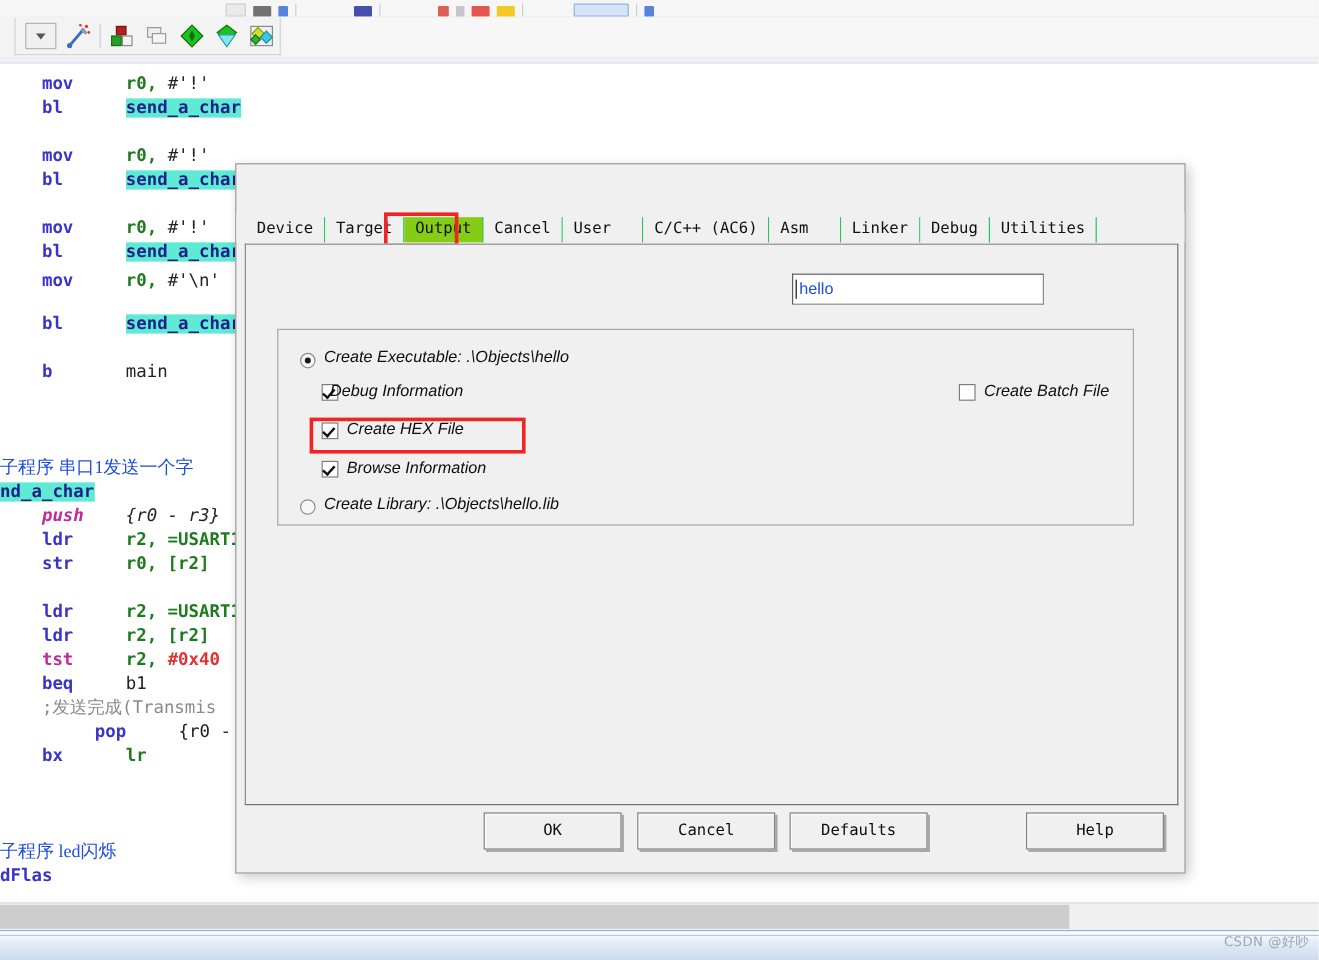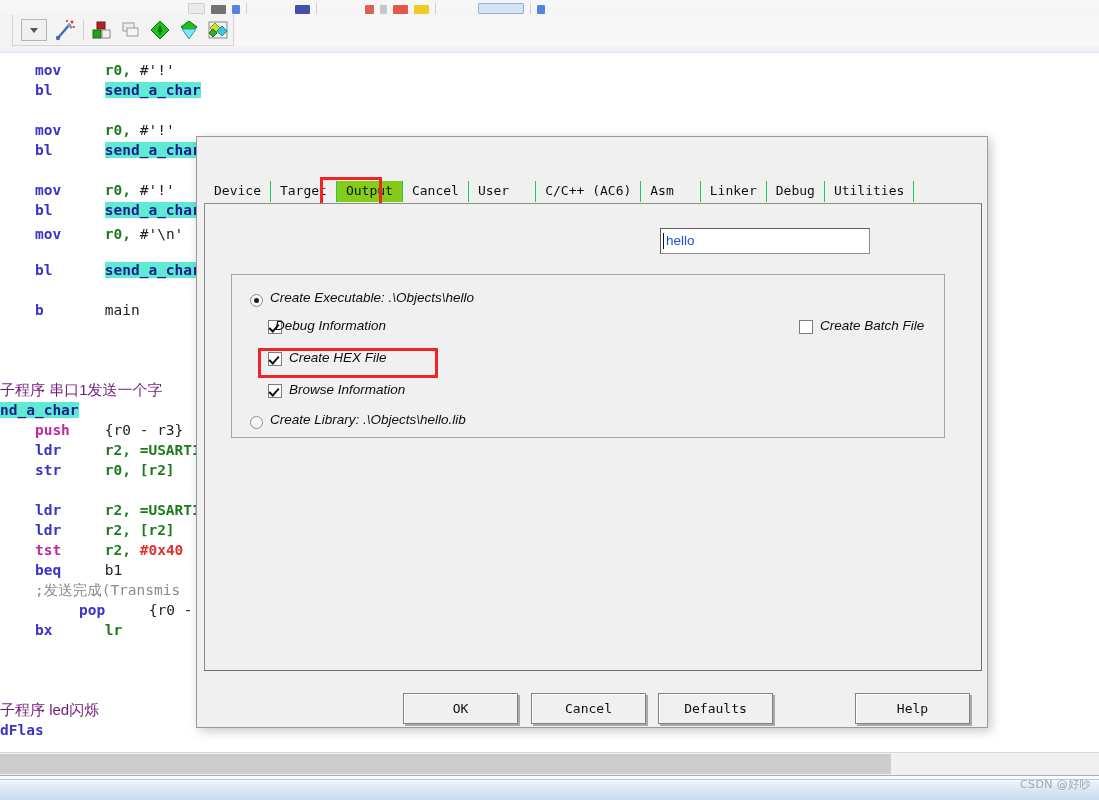--- a/index.html
+++ b/index.html
@@ -52,21 +52,21 @@
     font-family:"DejaVu Sans Mono","Liberation Mono",monospace;
     font-size:14.5px;line-height:20px;white-space:pre;
   }
   .kw{color:#3a33c9;font-weight:bold;}
   .kw2{color:#c2299c;font-weight:bold;}
   .reg{color:#1e7a1e;font-weight:bold;}
   .num{color:#e03232;font-weight:bold;}
   .lbl{color:#1f1f8a;font-weight:bold;background:#5eead4;}
   .cmt{color:#8a8a8a;}
   .plain{color:#222;}
-  .cn{font-family:Liberation Sans, sans-serif;color:#701a75;font-size:15px;}
+  .cn{font-family:Liberation Serif, serif;color:#1d4ed8;font-size:15px;}
 
   
   #hscroll{
     position:absolute;left:0;top:752px;width:1099px;height:23px;
     background:#f0f0f0;border-top:1px solid #d8d8d8;
   }
   #hscroll-thumb{position:absolute;left:0;top:1px;width:891px;height:20px;background:#cdcdcd;}
   #statusbar{
     position:absolute;left:0;top:775px;width:1099px;height:25px;
     background:linear-gradient(to bottom,#ffffff 0%,#e4ecf6 38%,#c9d9ec 100%);
@@ -176,21 +176,21 @@
   .opt-label{
     position:absolute;font-size:13.5px;color:#0d0d0d;
     font-family:"Liberation Sans",sans-serif;white-space:nowrap;font-style:italic;
   }
 
   #hex-highlight{
     position:absolute;left:26px;top:73px;width:180px;height:30px;
     border:3px solid #ef2525;box-sizing:border-box;pointer-events:none;
   }
 
-  #footer-buttons{position:absolute;left:0;top:556px;width:790px;height:44px;}
+  #footer-buttons{position:absolute;left:0;top:540px;width:790px;height:44px;}
   .btn-bottom{
     position:absolute;top:0;width:113px;height:29px;
     font-family:"DejaVu Sans Mono","Liberation Mono",monospace;font-size:13px;
   }
 </style>
 </head>
 <body>
 
 <div id="toolbar-row-top">
   <div class="tb-top-group" style="left:188px;">
@@ -285,21 +285,21 @@
       <div class="code" style="top: 32px;"><span class="kw">    bl      </span><span class="lbl">send_a_char</span></div>
       <div class="code" style="top: 72px;"><span class="kw">    mov     </span><span class="reg">r0, </span><span class="plain">#'!'</span></div>
       <div class="code" style="top: 92px;"><span class="kw">    bl      </span><span class="lbl">send_a_char</span></div>
       <div class="code" style="top: 132px;"><span class="kw">    mov     </span><span class="reg">r0, </span><span class="plain">#'!'</span></div>
       <div class="code" style="top: 152px;"><span class="kw">    bl      </span><span class="lbl">send_a_char</span></div>
       <div class="code" style="top: 176px;"><span class="kw">    mov     </span><span class="reg">r0, </span><span class="plain">#'\n'</span></div>
       <div class="code" style="top: 212px;"><span class="kw">    bl      </span><span class="lbl">send_a_char</span></div>
       <div class="code" style="top: 252px;"><span class="kw">    b       </span><span class="plain">main</span></div>
       <div class="code" style="top: 332px;"><span class="cn">子程序 串口1发送一个字</span></div>
       <div class="code" style="top: 352px;"><span class="lbl">nd_a_char</span></div>
-      <div class="code" style="top: 372px;"><span class="kw2">    push    </span><span class="plain">{r0 - r3}</span></div>
+      <div class="code" style="top: 372px; font-style: italic;"><span class="kw2">    push    </span><span class="plain">{r0 - r3}</span></div>
       <div class="code" style="top: 392px;"><span class="kw">    ldr     </span><span class="reg">r2, =USART1_</span></div>
       <div class="code" style="top: 412px;"><span class="kw">    str     </span><span class="reg">r0, [r2]</span></div>
       <div class="code" style="top: 452px;"><span class="kw">    ldr     </span><span class="reg">r2, =USART1_</span></div>
       <div class="code" style="top: 472px;"><span class="kw">    ldr     </span><span class="reg">r2, [r2]</span></div>
       <div class="code" style="top: 492px;"><span class="kw2">    tst     </span><span class="reg">r2, </span><span class="num">#0x40</span></div>
       <div class="code" style="top: 512px;"><span class="kw">    beq     </span><span class="plain">b1</span></div>
       <div class="code" style="top: 532px;"><span class="cmt">    ;发送完成(Transmis</span></div>
       <div class="code" style="top: 552px; margin-left: 44px;"><span class="kw">    pop     </span><span class="plain">{r0 - r3}</span></div>
       <div class="code" style="top: 572px;"><span class="kw">    bx      </span><span class="reg">lr</span></div>
       <div class="code" style="top: 652px;"><span class="cn">子程序 led闪烁</span></div>

